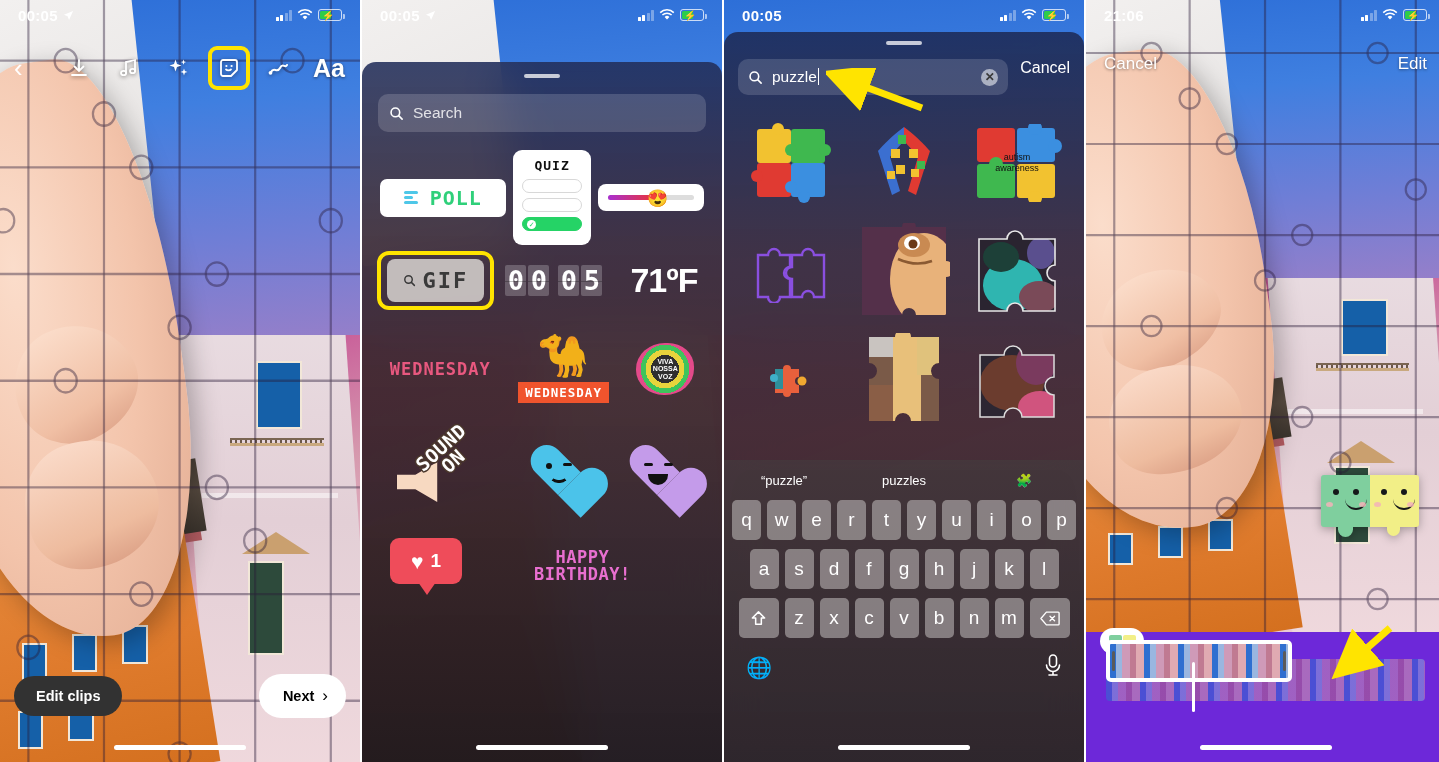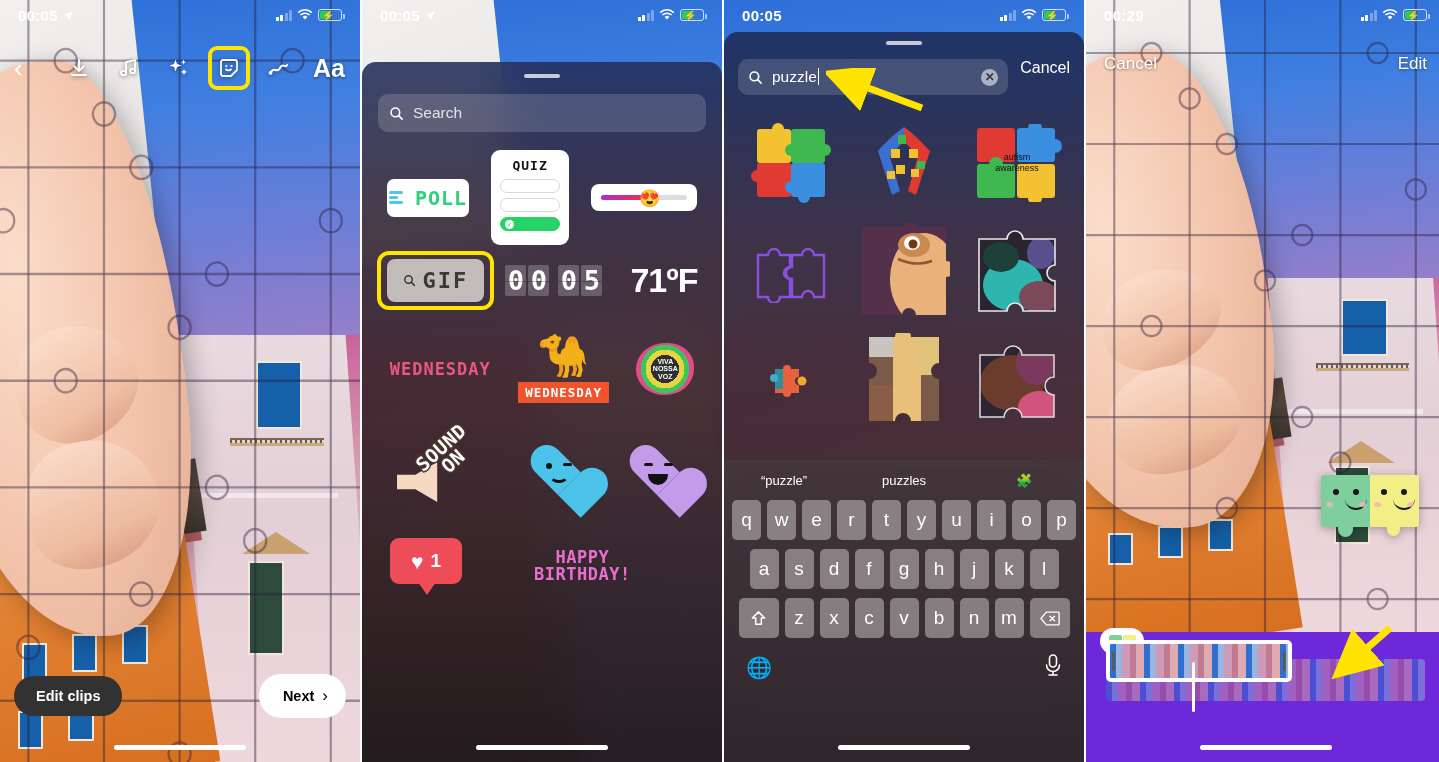--- a/index.html
+++ b/index.html
@@ -153,21 +153,21 @@
   .grabber { width: 36px; height: 4px; background: rgba(255,255,255,.75); border-radius: 3px; margin: 12px auto 0; }
   .searchbox {
     margin: 16px 16px 0; height: 38px; border-radius: 10px;
     background: rgba(255,255,255,.16); display: flex; align-items: center; gap: 9px; padding: 0 11px;
   }
   .searchbox .ph { color: rgba(255,255,255,.82); font-size: 15.5px; }
   .stickers { padding: 18px 14px 0; }
   .srow { display: flex; align-items: center; justify-content: space-around; margin-bottom: 8px; }
   .scell { display: flex; align-items: center; justify-content: center; position: relative; }
 
-  .poll-chip { background:#fff; border-radius:7px; padding:7px 2px; display:flex; align-items:center; gap:12px; }
+  .poll-chip { background:#fff; border-radius:7px; padding:7px 24px; display:flex; align-items:center; gap:12px; }
   .poll-chip .txt { color:#2fd07a; font-weight:bold; font-size:20px; letter-spacing:1px; font-family:"Liberation Sans Mono", monospace; }
   .poll-lines { display:flex; flex-direction:column; gap:2.5px; }
   .poll-lines i { display:block; height:2.5px; background:#4ec7e8; border-radius:2px; }
   .poll-lines i:nth-child(1){ width:14px; }
   .poll-lines i:nth-child(2){ width:9px; }
   .poll-lines i:nth-child(3){ width:14px; }
 
   .quiz-card { background:#fff; border-radius:9px; padding:8px 9px 9px; width:78px; }
   .quiz-title { text-align:center; font-weight:bold; font-size:13px; letter-spacing:1px; font-family:"Liberation Sans Mono", monospace; color:#111; margin-bottom:6px; }
   .quiz-opt { height:14px; border:1.5px solid #d8d8d8; border-radius:8px; margin-bottom:5px; }
@@ -896,21 +896,21 @@
                 <circle cx="275" cy="495" r="10"></circle>
                 <circle cx="350" cy="225" r="10"></circle>
             </g>
           </svg>
         </div>
       </div>
     </div>
 
     <div class="statusbar">
       <div class="clock">
-        <span>00:29</span>
+        <span>21:06</span>
       </div>
       <div class="status-right">
         <div class="bars">
             <i></i>
             <i></i>
             <i></i>
             <i></i>
           </div>
         <svg width="16" height="12" viewBox="0 0 16 12">
           <path d="M8 10.5 5.6 8a3.4 3.4 0 0 1 4.8 0z" fill="#fff"></path>

